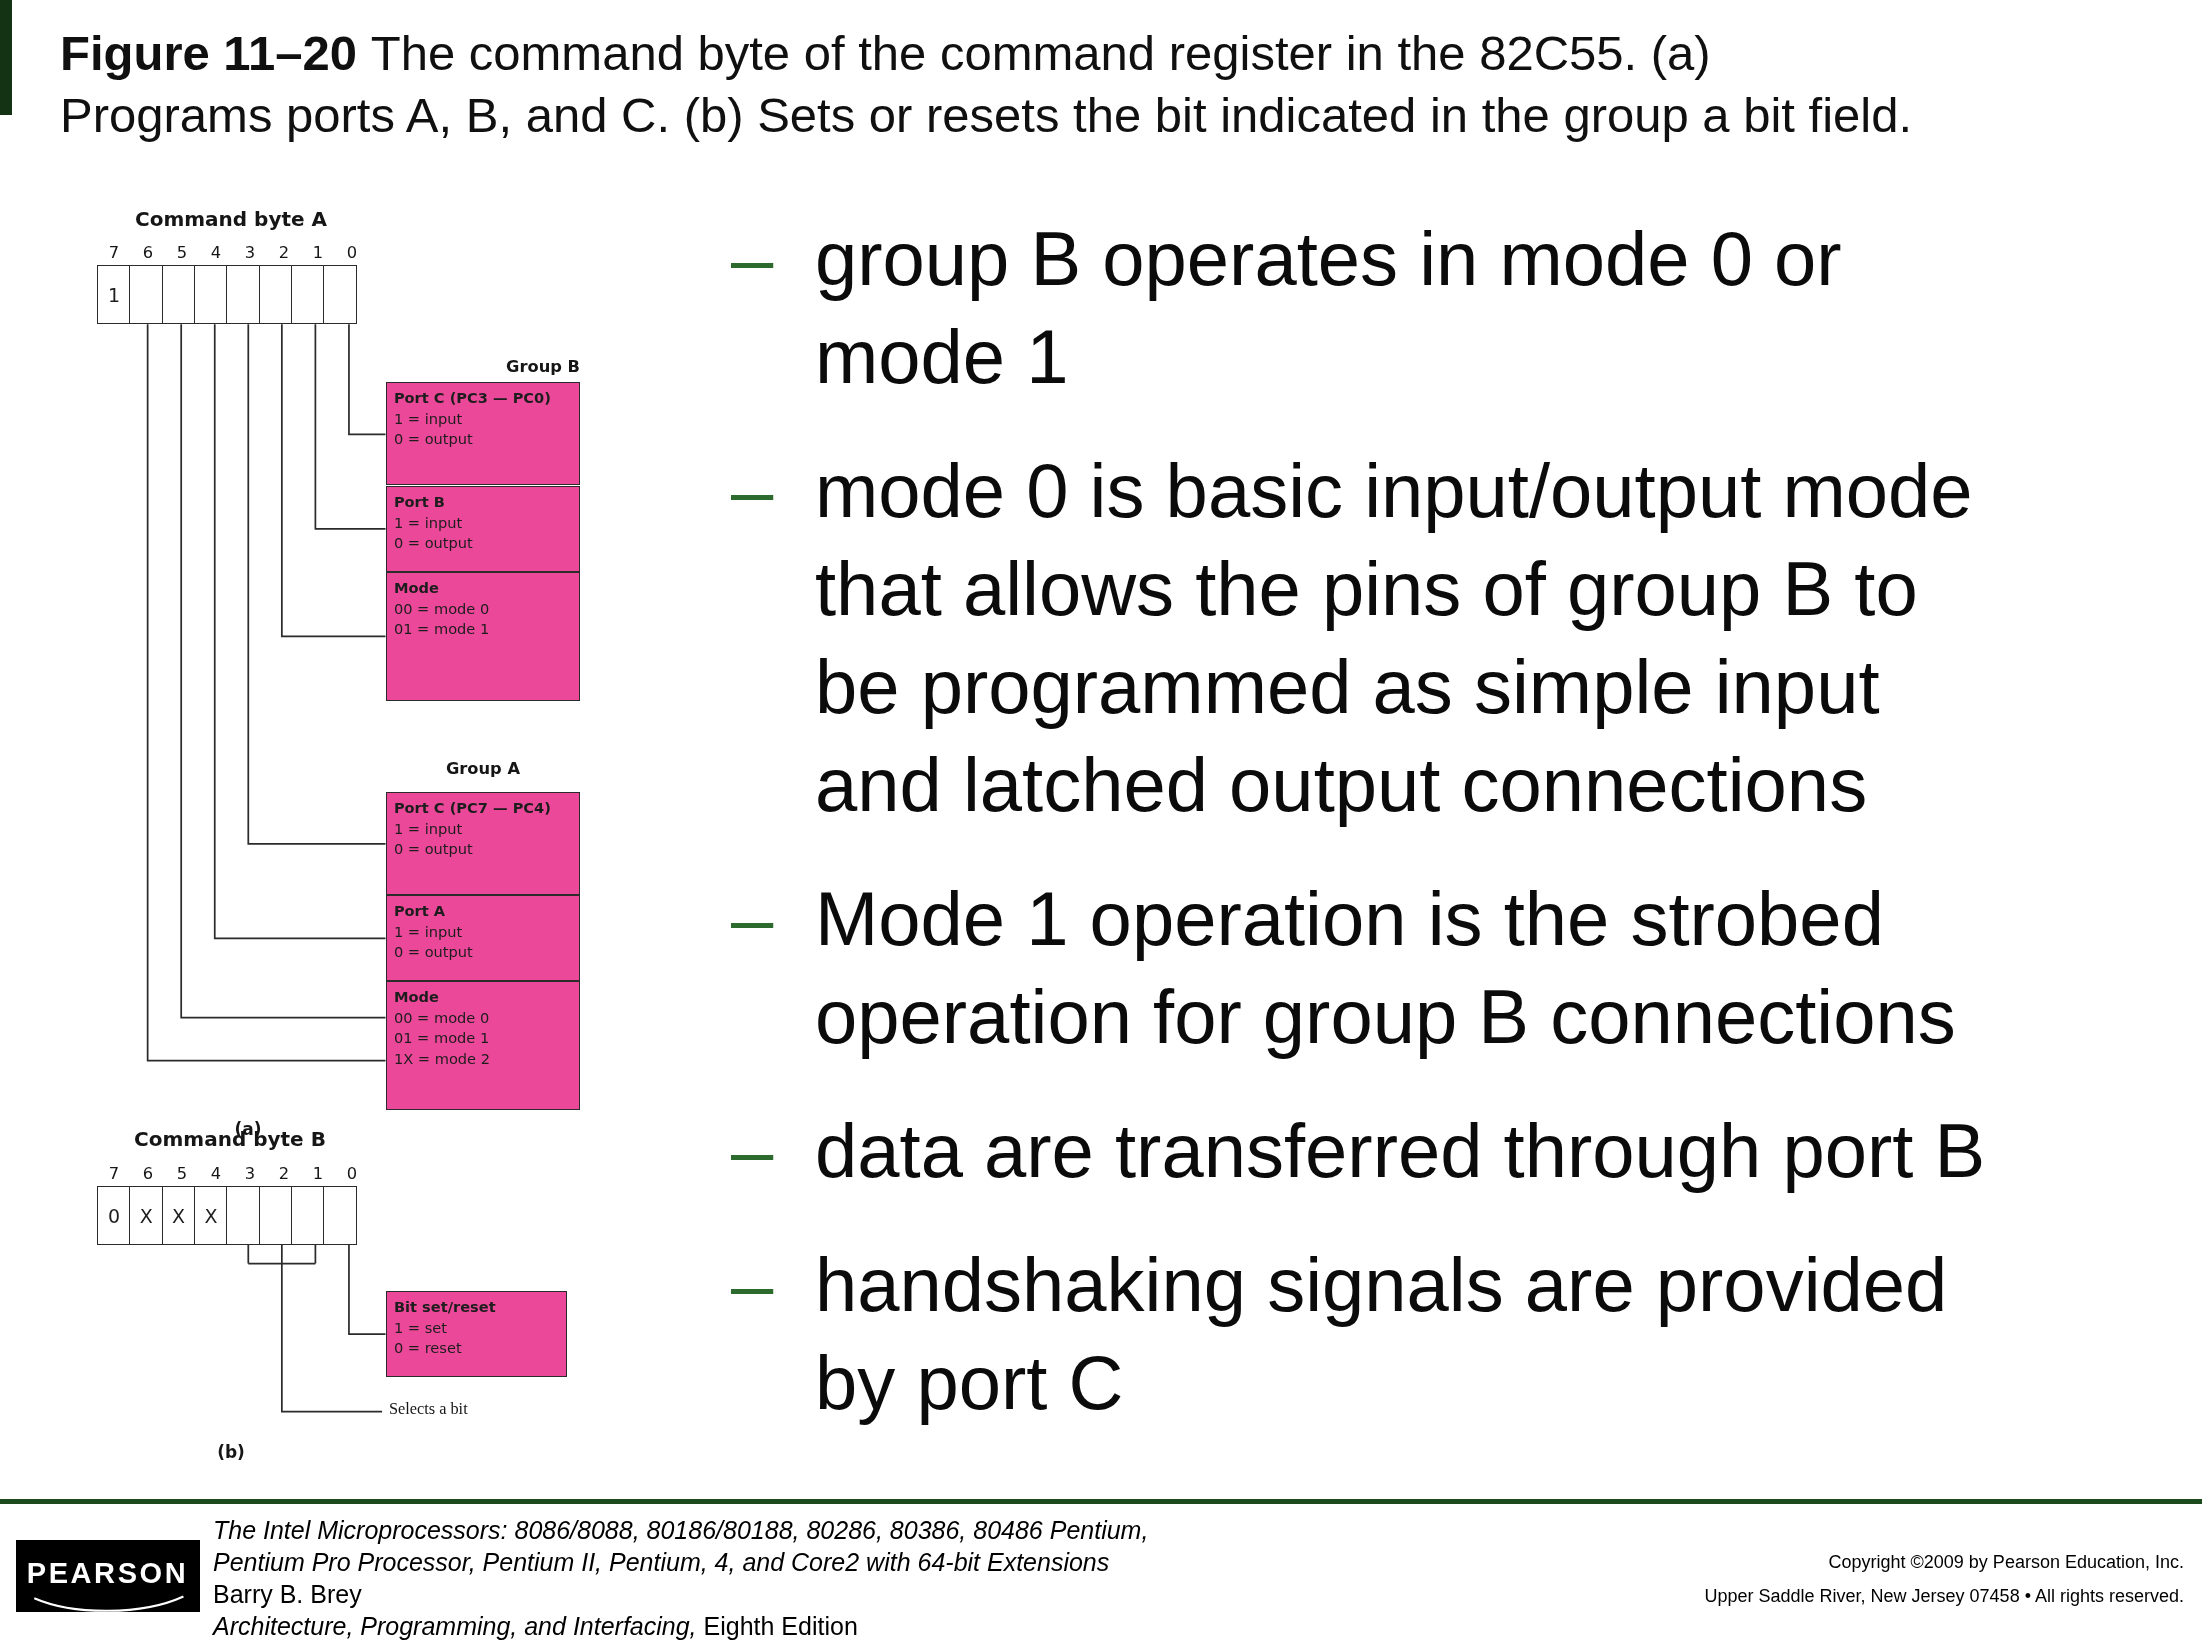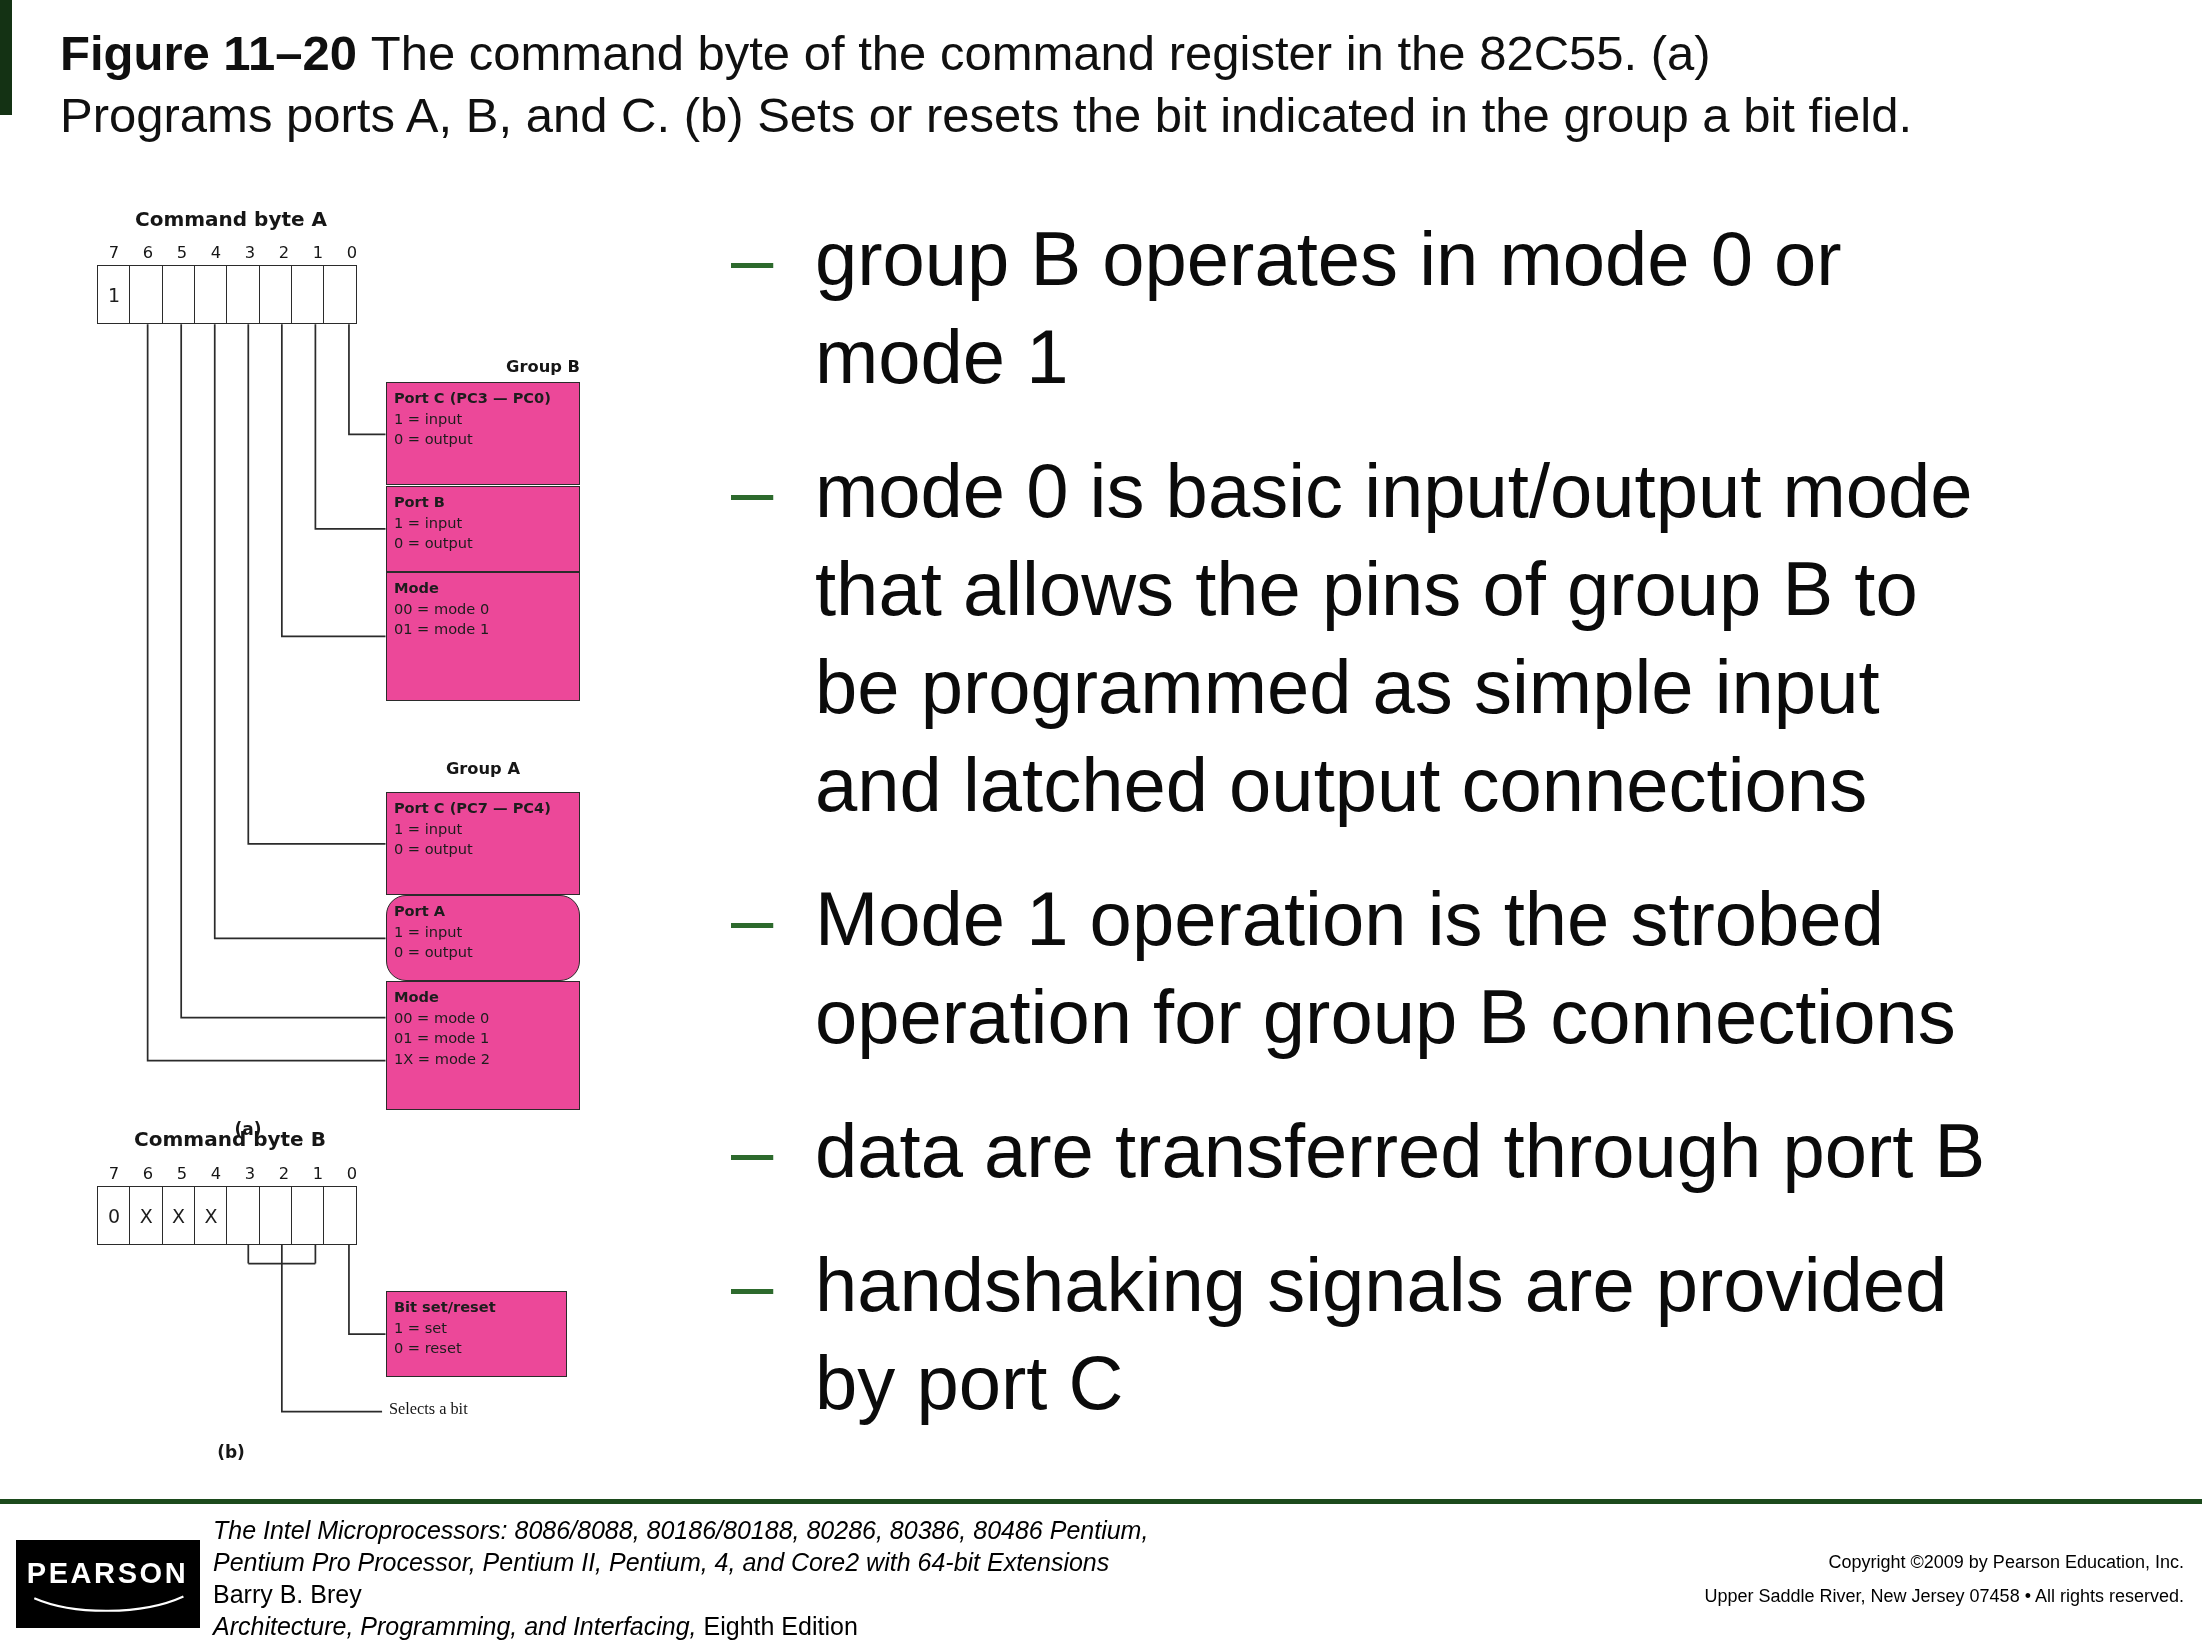--- a/index.html
+++ b/index.html
@@ -29,21 +29,21 @@
       display:flex;align-items:center;justify-content:center;font-size:19px;background:#fff;}
   .bc:first-child{margin-left:0;}
   .dbox{position:absolute;left:336px;width:194px;box-sizing:border-box;border:1.7px solid #2b2b2b;
         padding:5.2px 6.9px;font-size:14.6px;line-height:20.6px;background:#ec4899;}
   .dbox .bx-title{font-weight:bold;}
   .d-sub{position:absolute;font-size:17px;font-weight:bold;text-align:center;color:#161616;}
   .sel-label{position:absolute;font-size:16.3px;color:#161616;font-family:Liberation Serif, serif;}
   
   .rule{position:absolute;left:0;top:1499px;width:2203px;height:5.2px;background:#1c4a1c;}
   .footer{position:absolute;left:0;top:1511px;width:2203px;height:141px;}
-  .logo{position:absolute;left:15.5px;top:29px;width:184px;height:88px;background:#000;}
+  .logo{position:absolute;left:15.5px;top:29px;width:184px;height:72px;background:#000;}
   .logo-text{text-align:center;color:#fff;font-size:29px;font-weight:bold;letter-spacing:2.6px;margin-top:17px;}
   .logo-swoosh{display:block;margin:3.4px auto 0 auto;}
   .bookinfo{position:absolute;left:213px;top:3.4px;font-size:25px;line-height:32px;color:#000;}
   .italic{font-style:italic;}
   .copyright{position:absolute;right:19px;top:34px;text-align:right;font-size:18px;line-height:34px;color:#000;}
 </style>
 </head>
 <body>
 
 <div class="left-bar"></div>
@@ -106,21 +106,21 @@
     <div>01 = mode 1</div>
   </div>
 
   <div class="grp-label" style="top:559px;">Group A</div>
 
   <div class="dbox" style="top:592px;height:103px;">
     <div class="bx-title">Port C (PC7 — PC4)</div>
     <div>1 = input</div>
     <div>0 = output</div>
   </div>
-  <div class="dbox" style="top:695px;height:86px;border-radius:20px;">
+  <div class="dbox" style="top:695px;height:86px;">
     <div class="bx-title">Port A</div>
     <div>1 = input</div>
     <div>0 = output</div>
   </div>
   <div class="dbox" style="top:781px;height:129px;">
     <div class="bx-title">Mode</div>
     <div>00 = mode 0</div>
     <div>01 = mode 1</div>
     <div>1X = mode 2</div>
   </div>

